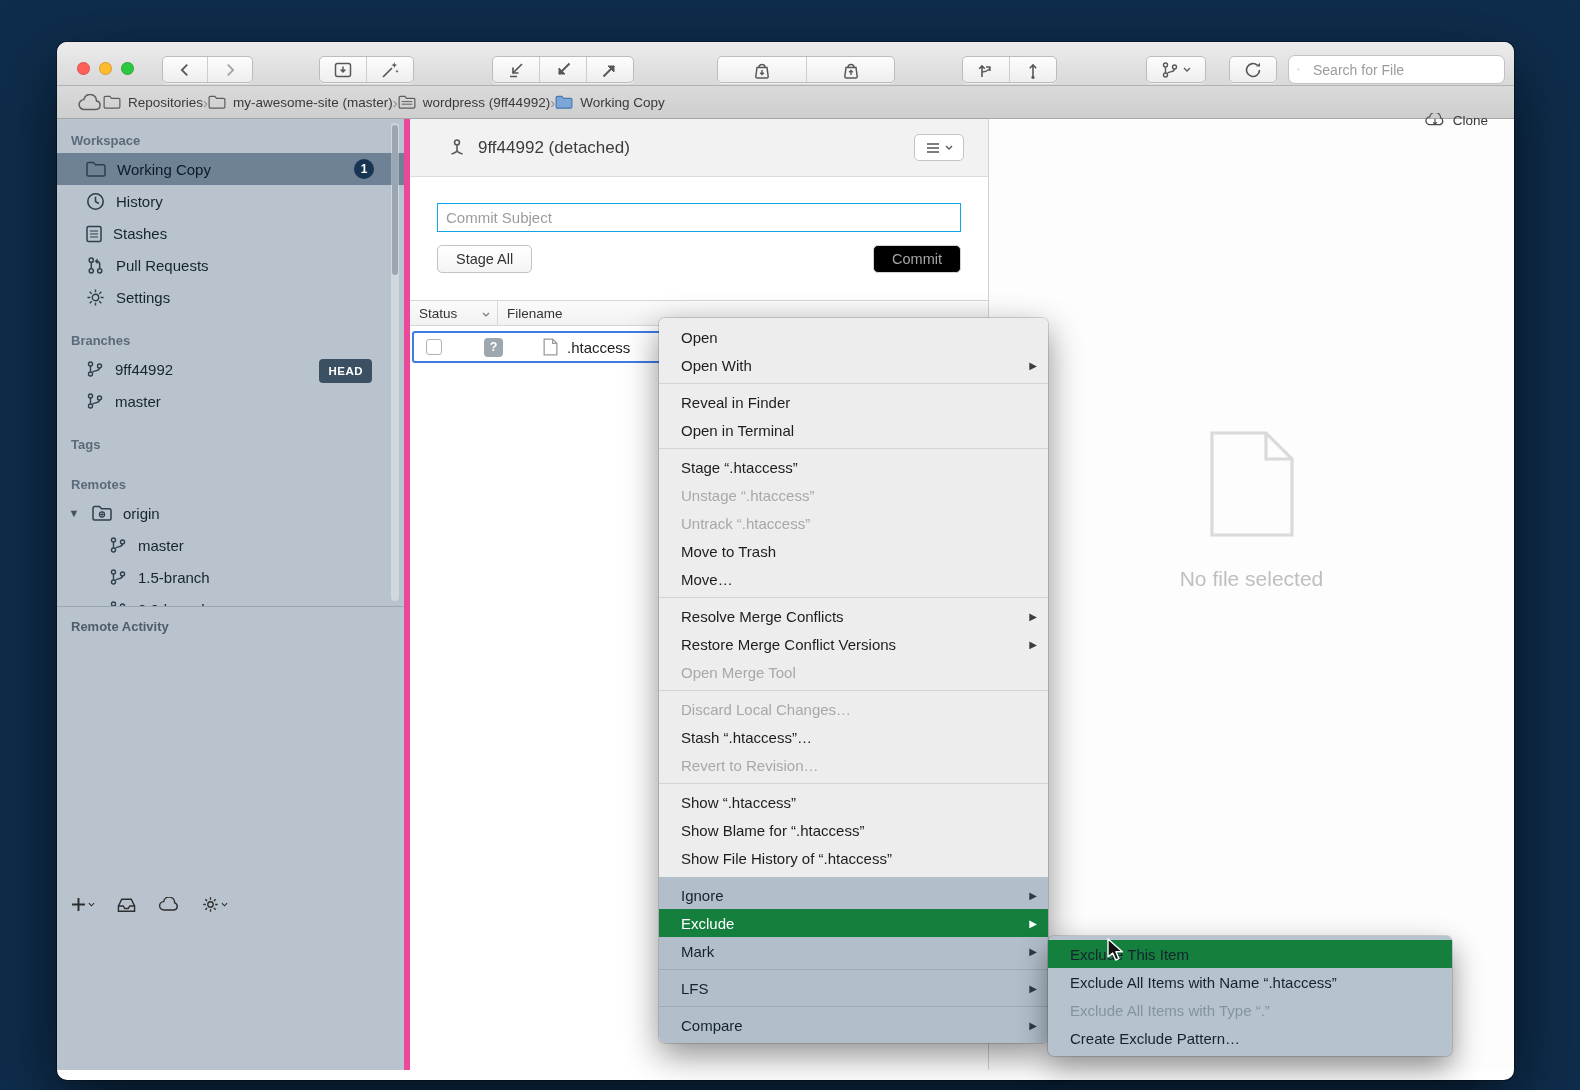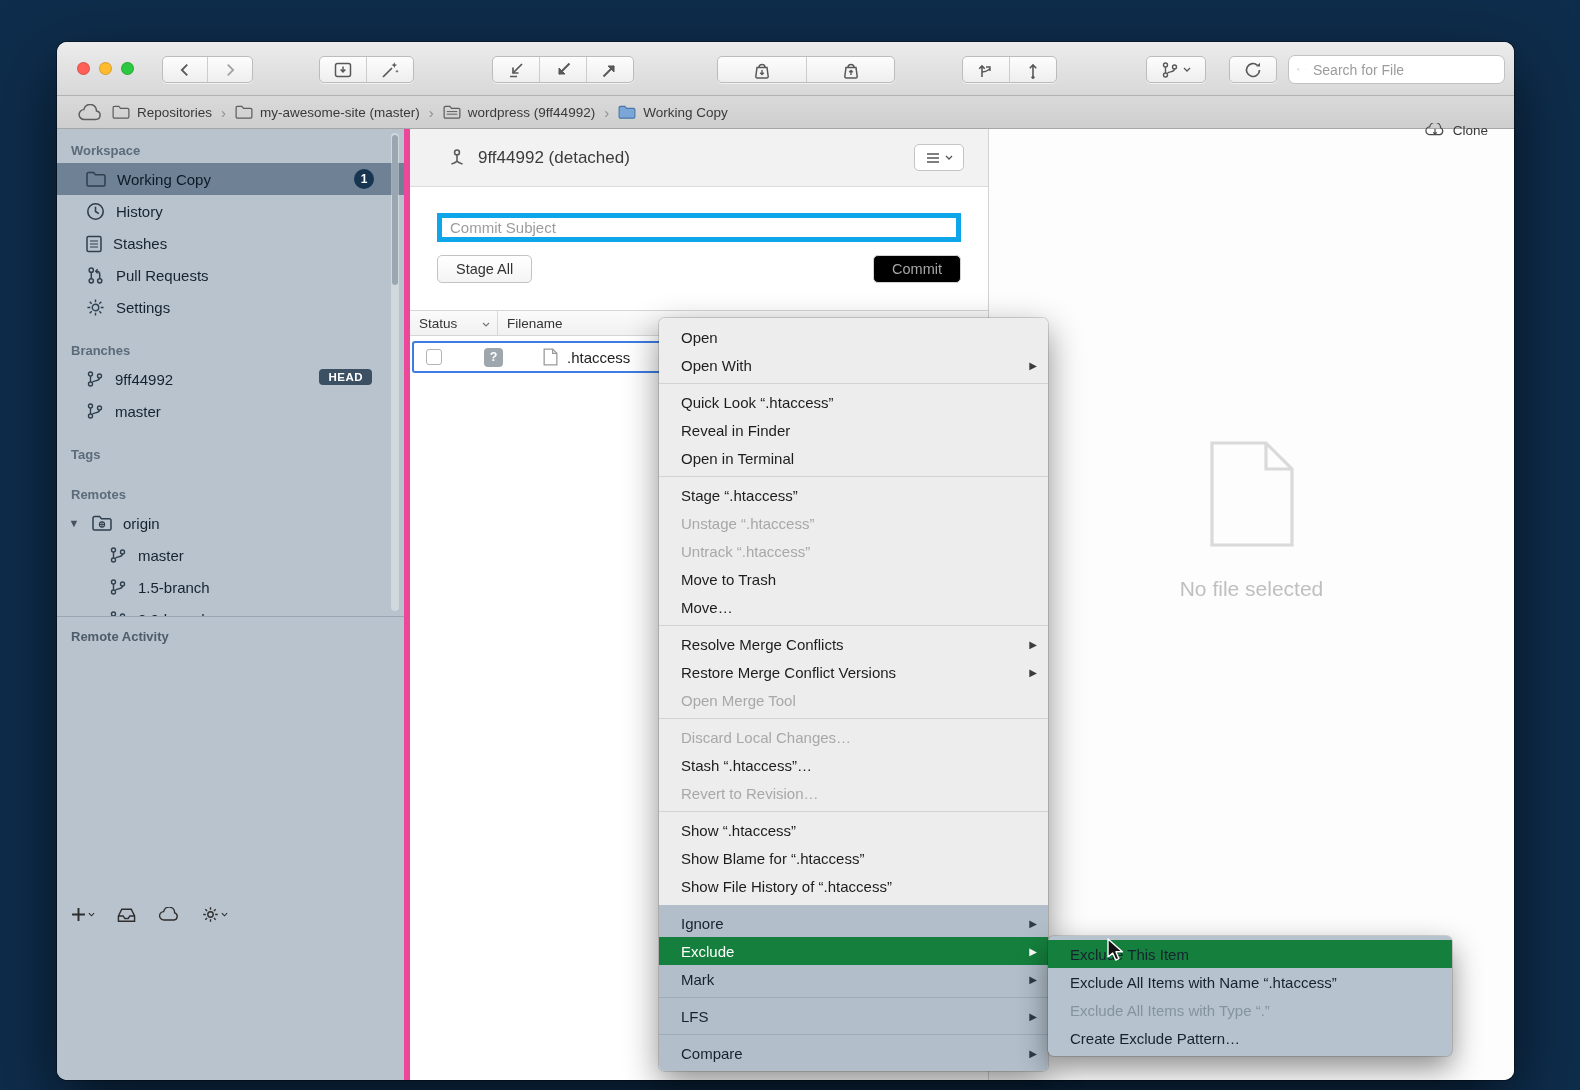--- a/index.html
+++ b/index.html
@@ -5,39 +5,39 @@
   html,body{margin:0;padding:0;width:1580px;height:1090px;background:#0e2d4c;
     font-family:"Liberation Sans","DejaVu Sans",sans-serif;overflow:hidden;position:relative;}
   *{box-sizing:border-box;}
   svg{display:block;}
 
   
   .window{position:absolute;left:57px;top:42px;width:1457px;height:1038px;border-radius:10px;
     background:#ffffff;box-shadow:0 25px 70px rgba(0,0,0,.6),0 0 0 1px rgba(0,0,0,.35);overflow:hidden;}
 
   
-  .toolbar{position:relative;height:54px;background:linear-gradient(#ececec,#d8d8d8);
+  .toolbar{position:relative;height:44px;background:linear-gradient(#ececec,#d8d8d8);
     border-bottom:1px solid #b2b2b2;}
   .traffic{position:absolute;left:20px;top:20px;display:flex;gap:9px;}
   .tl{width:13px;height:13px;border-radius:50%;border:1px solid rgba(0,0,0,.15);}
   .tl.red{background:#ff5f57}.tl.yellow{background:#febb2e}.tl.green{background:#2bc840}
   .tgroup{position:absolute;top:14px;height:27px;display:flex;background:linear-gradient(#fdfdfd,#eeeeee);
     border:1px solid #bcbcbc;border-radius:5px;overflow:hidden;box-shadow:0 1px 0 rgba(255,255,255,.6);}
   .tbtn{display:flex;align-items:center;justify-content:center;color:#585858;padding:0 13px;min-width:38px;}
   .tbtn + .tbtn{border-left:1px solid #cdcdcd;}
   .tbtn.dim{color:#a3a3a3;}
   .searchfield{position:absolute;left:1231px;top:13px;width:217px;height:29px;background:#fff;
     border:1px solid #c2c2c2;border-radius:7px;display:flex;align-items:center;padding:0 8px;gap:5px;}
   .searchfield input{border:none;outline:none;flex:1;font-size:14px;color:#444;background:transparent;
     font-family:"Liberation Sans","DejaVu Sans",sans-serif;}
   .searchfield input::placeholder{color:#9b9b9b;}
 
   
   .pathbar{position:relative;height:33px;background:linear-gradient(#dadada,#cecece);
-    border-bottom:1px solid #a6a6a6;display:flex;align-items:center;padding:0 20px;gap:9px;
+    border-bottom:1px solid #a6a6a6;display:flex;align-items:center;padding:0 20px;
     font-size:13.5px;color:#3a3a3a;}
   .crumb{display:flex;align-items:center;gap:7px;}
   .crumb-sep{color:#8e8e8e;font-size:15px;}
   .clone{position:absolute;right:26px;top:18px;height:33px;display:flex;align-items:center;gap:7px;color:#3a3a3a;}
 
   
   .content{display:flex;height:951px;}
 
   
   .sidebar{position:relative;width:353px;background:#b9c3cd;border-right:6px solid #ec4899;flex:none;}
@@ -46,36 +46,36 @@
   .srow{position:relative;height:32px;display:flex;align-items:center;padding-left:29px;gap:11px;
     font-size:15px;color:#16242f;}
   .srow .lbl{white-space:nowrap;}
   .srow.selected{background:#6e8195;color:#0c1a26;}
   .srow.child{padding-left:52px;}
   .srow .sideicon{color:#2e3f4d;flex:none;}
   .disc{font-size:11px;color:#44535f;margin-left:-19px;width:14px;text-align:center;}
   .count-badge{position:absolute;right:30px;top:6px;width:20px;height:20px;border-radius:50%;
     background:#173450;color:#fff;font-size:12px;font-weight:bold;display:flex;align-items:center;justify-content:center;}
   .head-badge{position:absolute;right:32px;top:6px;height:16px;border-radius:4px;background:#3c5063;
-    color:#fff;font-size:11.5px;font-weight:bold;display:flex;align-items:center;padding:4px 9px;letter-spacing:.5px;}
+    color:#fff;font-size:11.5px;font-weight:bold;display:flex;align-items:center;padding:12px 9px;letter-spacing:.5px;}
   .side-track{position:absolute;right:5px;top:4px;width:8px;height:478px;background:rgba(255,255,255,.35);
     border-radius:4px;}
   .side-thumb{position:absolute;left:1px;top:2px;width:6px;height:150px;background:#9aa7b3;border-radius:3px;}
   .activity{border-top:1px solid #9aa6b2;padding:12px 0 0 14px;font-size:13px;font-weight:bold;color:#4d5d6b;}
   .side-tools{position:absolute;top:777px;left:14px;display:flex;align-items:center;gap:22px;color:#2d2d2d;}
   .side-tool{display:flex;align-items:center;gap:2px;}
 
   
   .main-left{width:578px;flex:none;background:#fff;display:flex;flex-direction:column;}
   .branch-header{position:relative;height:58px;background:#f2f2f2;border-bottom:1px solid #dcdcdc;
     display:flex;align-items:center;padding-left:37px;gap:11px;}
   .branch-title{font-size:17px;color:#3c3c3c;}
   .menu-btn{position:absolute;right:24px;top:15px;width:50px;height:27px;background:#fff;
     border:1px solid #c4c4c4;border-radius:5px;display:flex;align-items:center;justify-content:center;gap:5px;color:#555;}
-  .commit-input{margin:26px 27px 0;height:29px;width:calc(100% - 54px);border:5px solid #0ea5e9;
+  .commit-input{margin:26px 27px 0;height:29px;width:calc(100% - 54px);border:1px solid #0ea5e9;
     background:#fff;font-size:15px;color:#333;padding:0 8px;outline:none;
     font-family:"Liberation Sans","DejaVu Sans",sans-serif;}
   .commit-input::placeholder{color:#9c9c9c;}
   .btnrow{display:flex;justify-content:space-between;margin:13px 27px 0;}
   .btn{height:28px;border-radius:5px;border:1px solid #c3c3c3;background:linear-gradient(#fff,#f4f4f4);
     font-size:14.5px;color:#333;padding:0 18px;font-family:"Liberation Sans","DejaVu Sans",sans-serif;}
   .btn.disabled{color:#a6a6a6;border-color:#d2d2d2;background:#000000;}
   .table-header{margin-top:27px;height:26px;display:flex;align-items:center;
     border-top:1px solid #d6d6d6;border-bottom:1px solid #d6d6d6;background:linear-gradient(#fbfbfb,#f1f1f1);
     font-size:13.5px;color:#333;}
@@ -528,23 +528,20 @@
   <div class="sec-upper">
     <div class="mi">
         <span>Open</span>
       </div>
     <div class="mi">
         <span>Open With</span>
         <span class="arr">▶</span>
       </div>
     <div class="msep"></div>
     <div class="mi">
-        <span>Quick Look “.htaccess”</span>
-      </div>
-    <div class="mi">
         <span>Reveal in Finder</span>
       </div>
     <div class="mi">
         <span>Open in Terminal</span>
       </div>
     <div class="msep"></div>
     <div class="mi">
         <span>Stage “.htaccess”</span>
       </div>
     <div class="mi dis">

